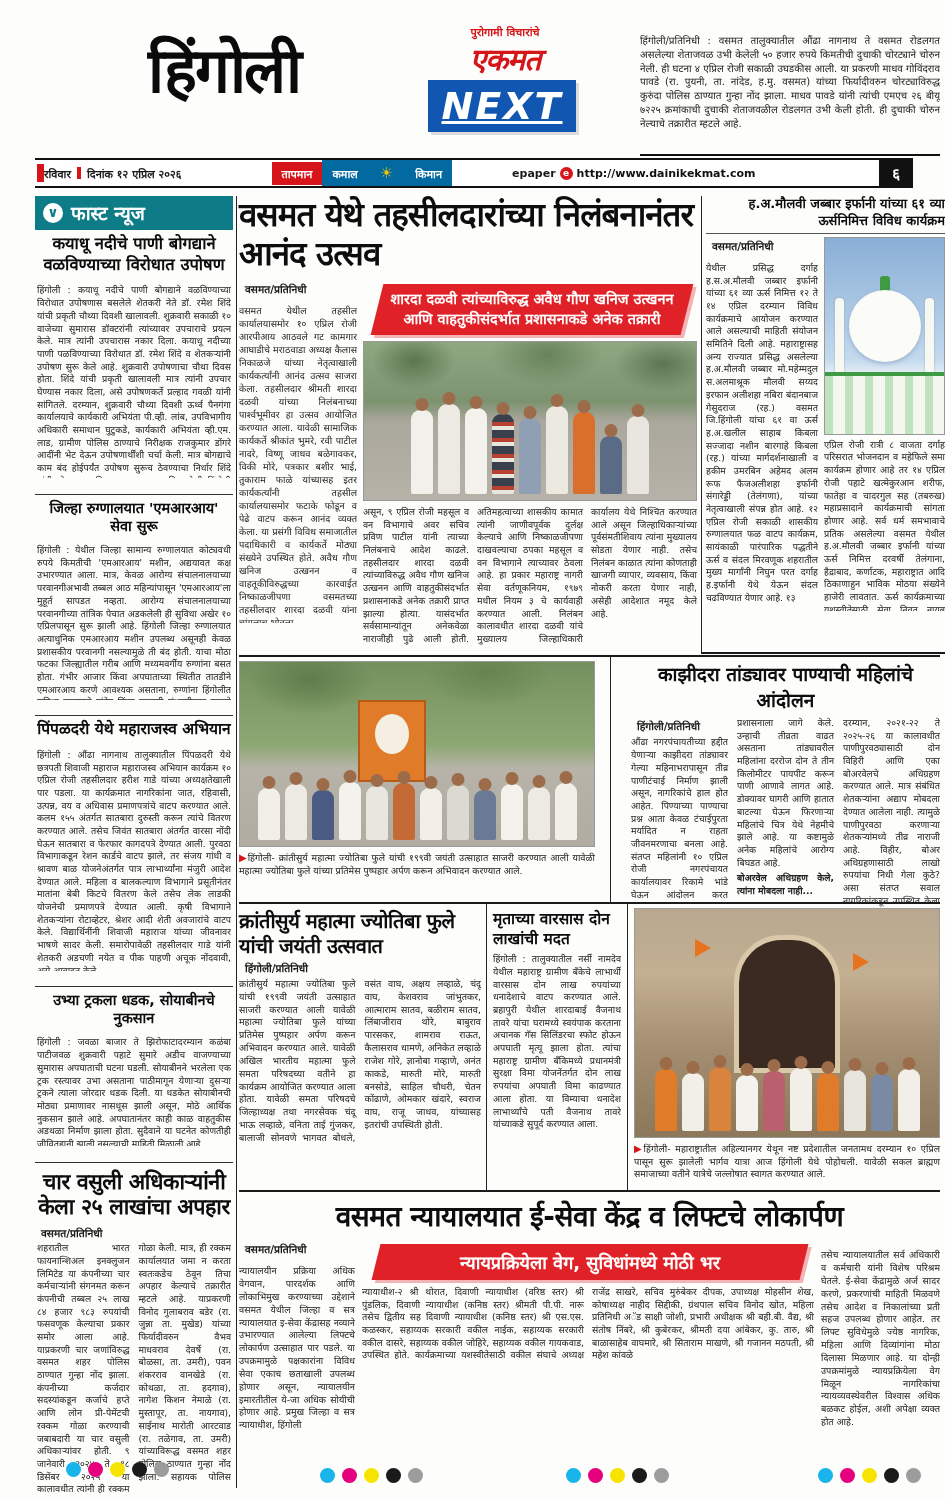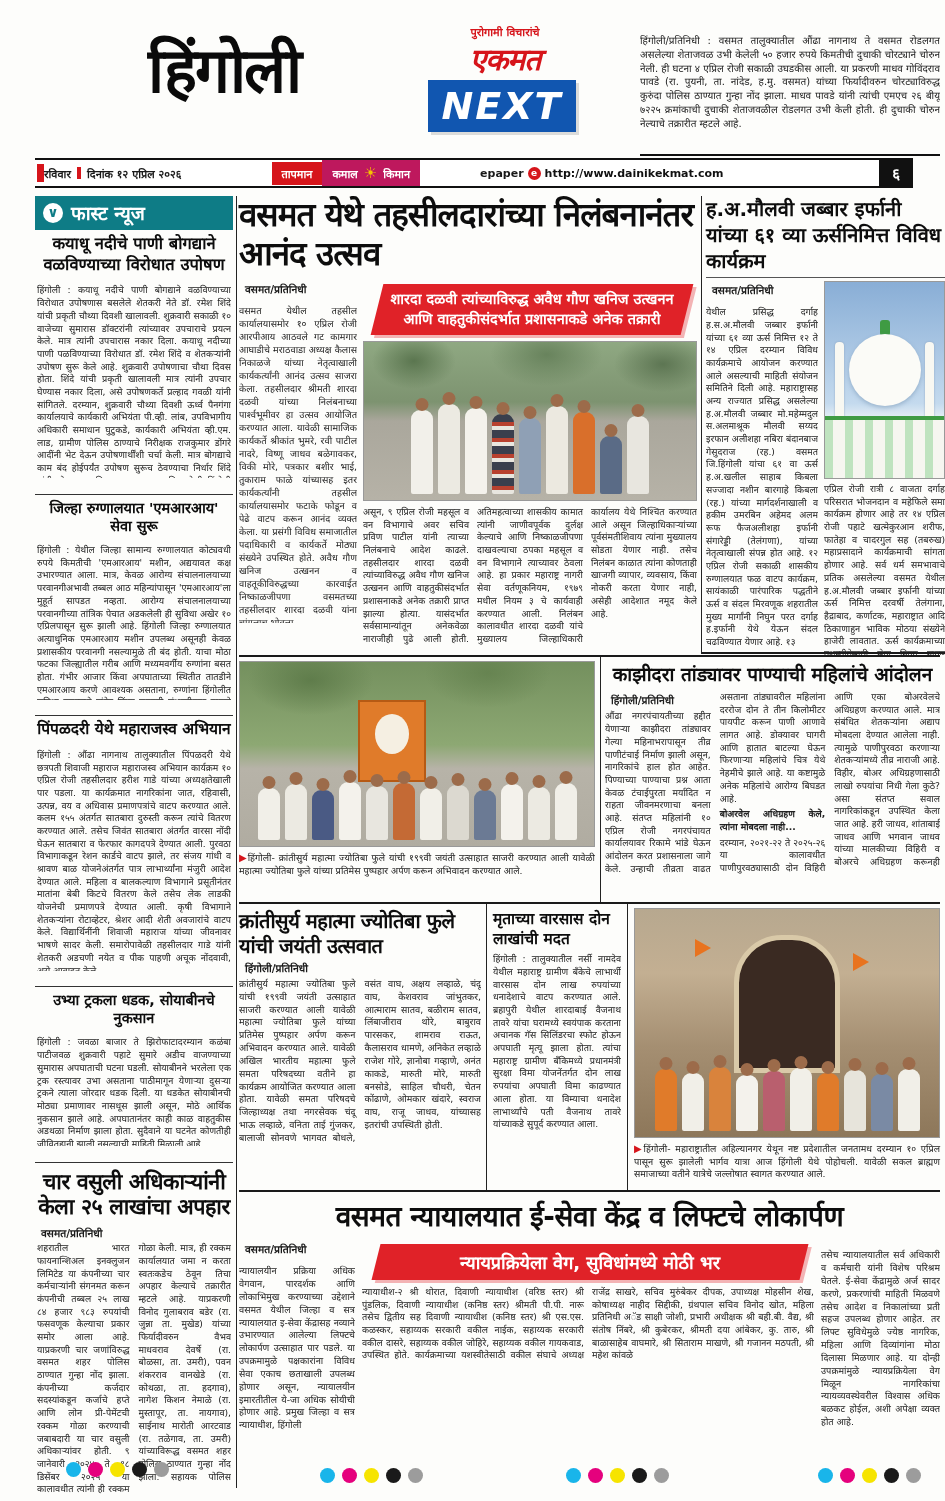--- a/index.html
+++ b/index.html
@@ -9,35 +9,35 @@
   .byline{font-weight:bold;font-size:10.5px;margin:2px 0 3px 6px;}
   h1,h2,h3{margin:0;font-weight:bold;color:#0d0d0d;}
 
   
   .masthead{position:absolute;left:140px;top:18px;width:440px;height:132px;}
   .mh-city{position:absolute;left:8px;top:8px;font-size:62px;font-weight:bold;letter-spacing:-2px;color:#0a0a0a;}
   .mh-tagline{position:absolute;left:300px;top:6px;width:130px;text-align:center;font-size:11px;font-weight:bold;color:#d6151b;}
   .mh-brand{position:absolute;left:300px;top:20px;width:130px;text-align:center;font-size:30px;font-weight:bold;font-style:italic;color:#d6151b;letter-spacing:-1px;}
   .mh-next{position:absolute;left:288px;top:62px;width:148px;height:52px;background:#1156b0;color:#fff;
            font-size:38px;font-weight:bold;font-style:italic;text-align:center;line-height:52px;letter-spacing:2px;
-           box-shadow:3px 3px 0 #0a0a0a22;}
+           box-shadow:3px 3px 0 #0a0a0a22;text-decoration:underline;}
   
   .top-story{position:absolute;left:640px;top:24px;width:300px;height:128px;border-bottom:2px solid #111;padding-bottom:2px;}
   .top-story h2{font-size:18px;text-align:center;margin-bottom:3px;}
   .top-story .body{font-size:10px;height:100px;}
 
   
   .datebar{position:absolute;left:35px;top:158px;width:878px;height:26px;background:#fff;
            border-top:2px solid #111;border-bottom:2px solid #111;display:flex;align-items:center;font-size:11px;}
   .red-tick{width:7px;height:18px;background:#d6151b;margin-left:2px;}
   .db-day{font-weight:bold;}
   .db-sep{display:inline-block;width:4px;height:12px;background:#d6151b;margin:0 6px;}
   .db-date{font-weight:bold;}
   .db-temp{margin-left:90px;background:#d6151b;color:#fff;font-weight:bold;padding:4px 10px;}
-  .db-black{background:#be185d;color:#fff;font-weight:bold;padding:4px 10px;display:flex;align-items:center;gap:6px;justify-content:space-between;}
+  .db-black{background:#0369a1;color:#fff;font-weight:bold;padding:4px 10px;display:flex;align-items:center;gap:22px;justify-content:space-between;}
   .sun{color:#f5c400;font-size:15px;}
   .db-ep{margin-left:60px;font-weight:bold;}
   .ep-ic{display:inline-block;width:13px;height:13px;border-radius:50%;background:#d6151b;color:#fff;
          font-size:9px;text-align:center;line-height:13px;margin:0 4px;font-weight:bold;}
   .db-url{color:#111;text-decoration:none;font-weight:bold;}
   .pgnum{margin-left:auto;background:#111;color:#fff;font-weight:bold;font-size:15px;padding:4px 13px;}
 
   
   .left-col{position:absolute;left:35px;top:196px;width:198px;height:1292px;border-right:1.5px solid #222;padding-right:3px;}
   .fastnews-bar{height:34px;background:#0e7c86;color:#fff;display:flex;align-items:center;gap:8px;
@@ -105,34 +105,34 @@
         background:#3a2a22;border-radius:48px 48px 0 0;border:5px solid #d9c9a8;}
   .flag{position:absolute;width:0;height:0;border-left:16px solid #e8731f;border-top:9px solid transparent;border-bottom:9px solid transparent;}
   .court-photo{height:138px;background:linear-gradient(180deg,#d9d0c1,#cfc5b3);}
   .door{position:absolute;right:24px;top:8px;width:70px;height:122px;background:#ece7dd;border:3px solid #9a917f;}
   .ribbon{position:absolute;left:10px;right:10px;top:86px;height:4px;background:#e0487d;}
   .garland{position:absolute;top:6px;bottom:6px;width:6px;background:repeating-linear-gradient(#f2c200 0 6px,#e8731f 6px 10px);}
 
   
   .urs-story{position:absolute;left:701px;top:196px;width:239px;height:456px;border-left:1.5px solid #222;
              border-bottom:2px solid #1a1a1a;padding-left:4px;}
-  .urs-story h2{font-size:20px;text-align:left;line-height:1.3;border-bottom:1px solid #555;padding-bottom:3px;}
+  .urs-story h2{font-size:13px;text-align:right;line-height:1.3;border-bottom:1px solid #555;padding-bottom:3px;}
   .urs-row{display:flex;gap:6px;margin-top:3px;}
   .urs-c1{width:112px;flex:none;}
   .urs-c1 .body,.urs-c2 .body{font-size:9.2px;}
   .urs-c1 .body{height:372px;}
   .urs-c2{flex:1;min-width:0;}
   .urs-c2 .body{height:172px;margin-top:4px;}
 
   
   .band2{position:absolute;left:239px;top:655px;width:701px;height:247px;display:flex;}
   .phule-block{width:356px;flex:none;padding-top:4px;}
   .caption{font-size:9.3px;line-height:1.35;margin-top:4px;text-align:justify;}
   .cap-arrow{color:#d6151b;font-size:10px;font-weight:bold;}
-  .kazidara{flex:1;min-width:0;border-left:1.5px solid #222;margin-left:5px;padding-left:4px;padding-top:4px;}
+  .kazidara{flex:1;min-width:0;border-left:1.5px solid #222;margin-left:15px;padding-left:20px;padding-top:4px;}
   .kazidara h2{font-size:19px;text-align:center;margin-bottom:4px;}
   .kz-body{column-count:3;column-gap:9px;font-size:9.2px;height:196px;}
   .kz-sub{font-weight:bold;margin:3px 0;}
 
   
   .band3{position:absolute;left:239px;top:902px;width:701px;height:288px;display:flex;}
   .phule-story{width:242px;flex:none;padding-top:5px;}
   .phule-story h2{font-size:20px;line-height:1.25;letter-spacing:-0.5px;}
   .phule-story .body{font-size:9.3px;height:208px;}
   .madat-story{width:128px;flex:none;border-left:1.5px solid #222;margin-left:5px;padding:5px 0 0 6px;}

